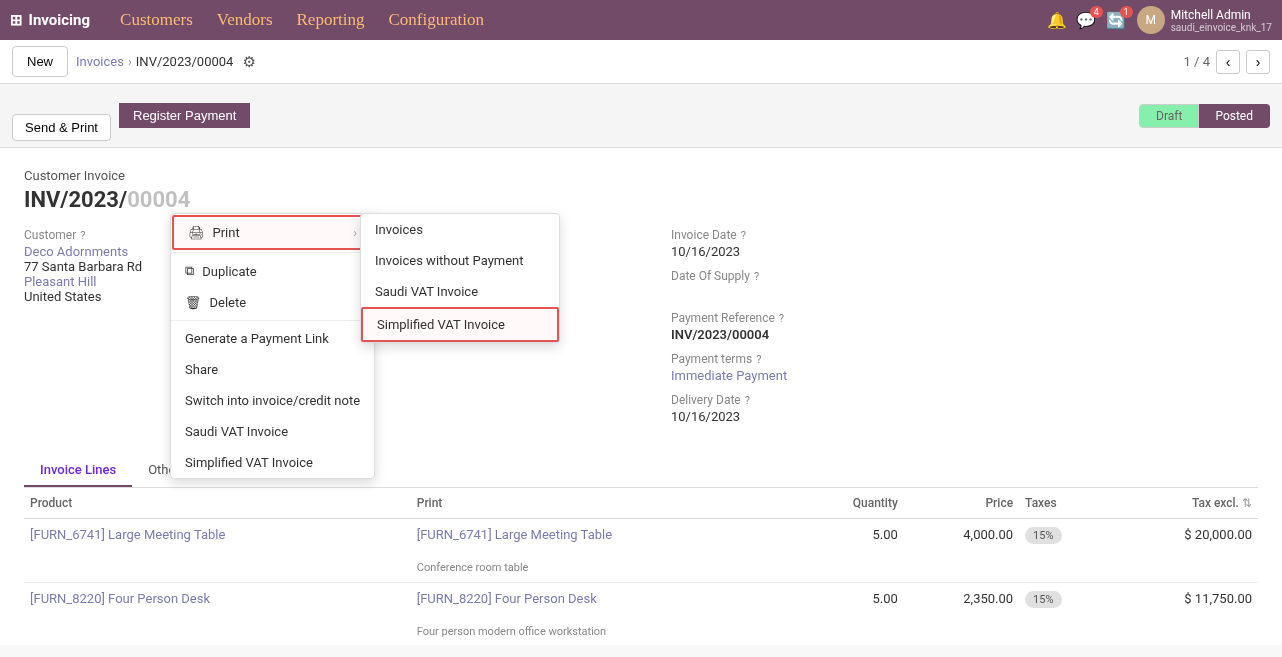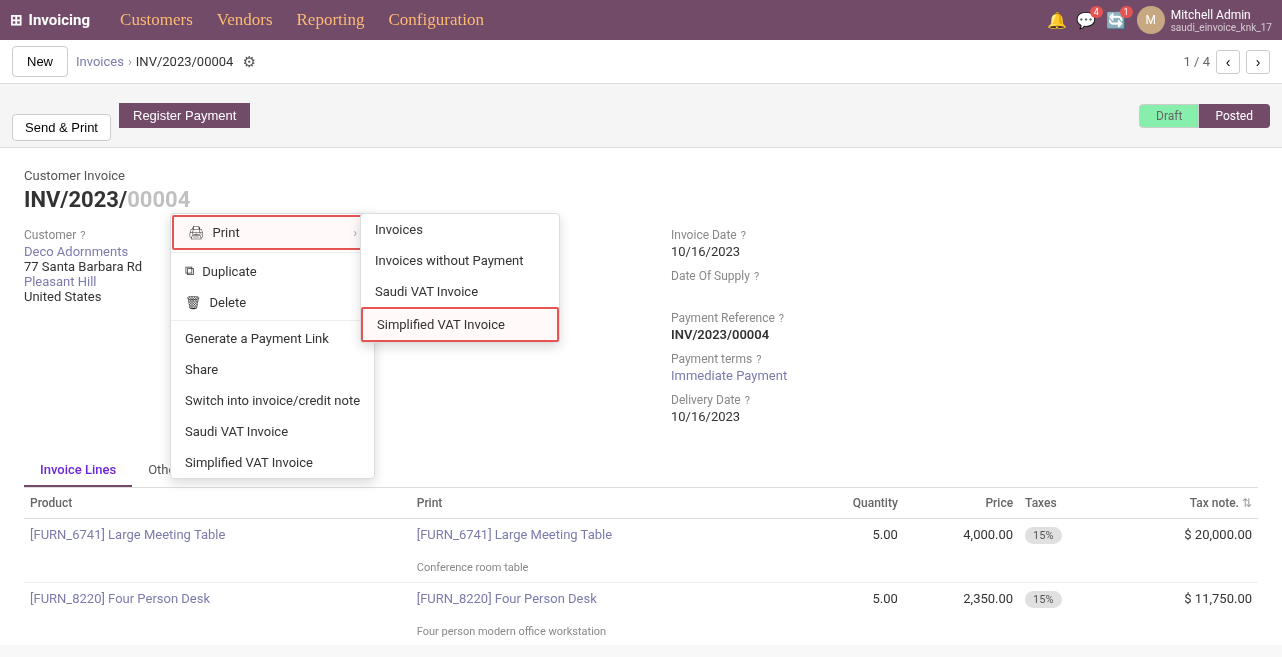--- a/index.html
+++ b/index.html
@@ -440,21 +440,21 @@
   <div class="table-container">
     <table class="inv-table">
       <thead>
         <tr>
           <th>Product</th>
           <th>Print</th>
           <th class="right">Quantity</th>
           <th class="right">Price</th>
           <th>Taxes</th>
           <th class="right">
-            <span>Tax note.</span>
+            <span>Tax excl.</span>
             <span class="sort-icon">⇅</span>
           </th>
         </tr>
       </thead>
       <tbody>
         <tr>
           <td><span class="link">[FURN_6741] Large Meeting Table</span></td>
           <td>
             <div class="link">[FURN_6741] Large Meeting Table</div>
             <div class="sub">Conference room table</div>

